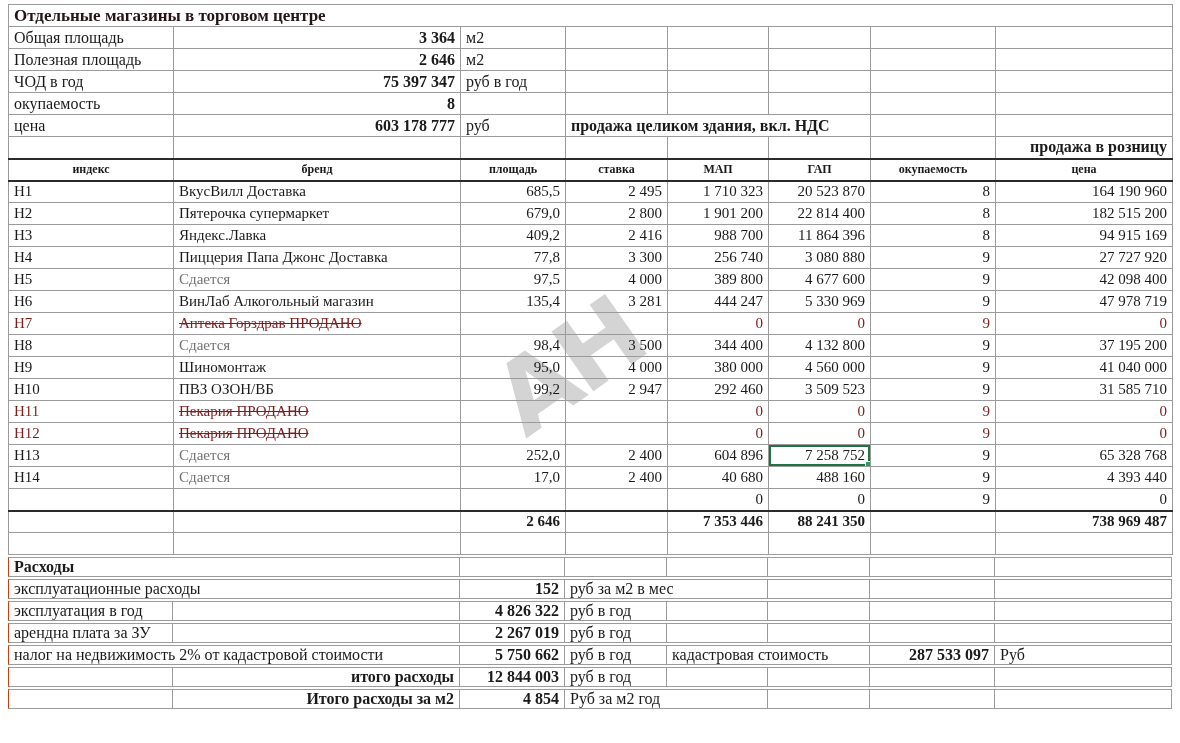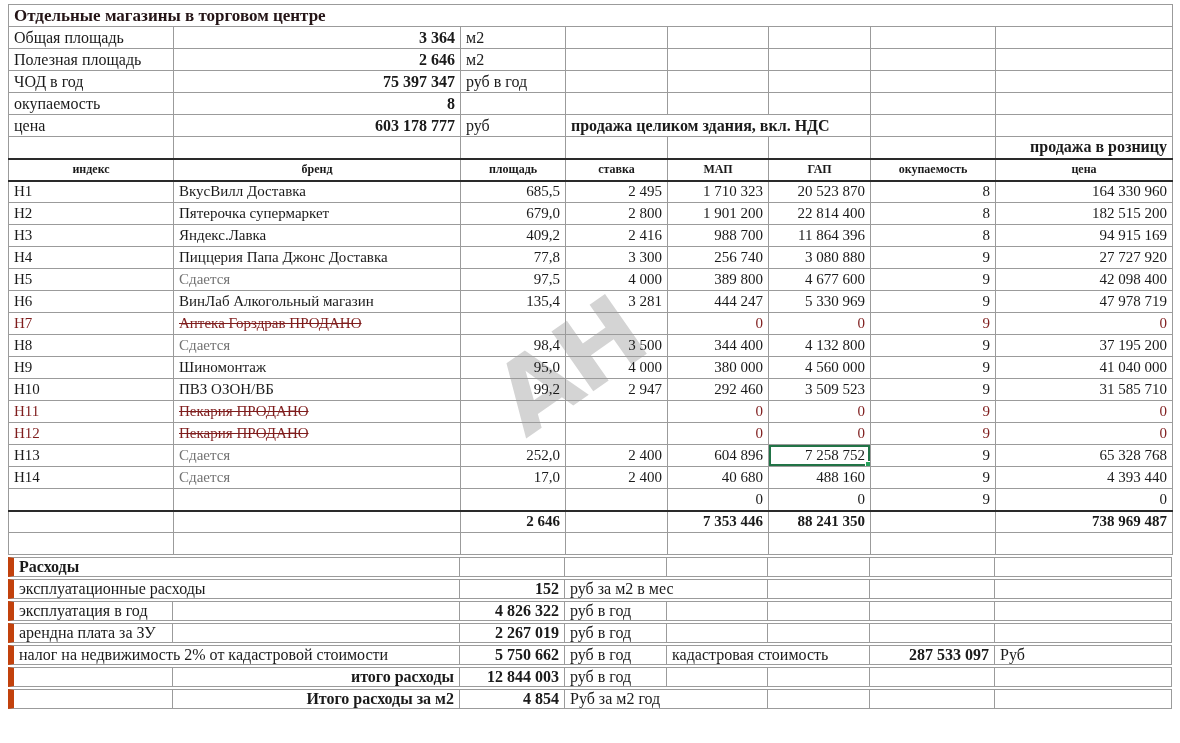--- a/index.html
+++ b/index.html
@@ -21,21 +21,21 @@
   .fs16{font-size:16px;}
   .blue{color:#737373;}
   .red{color:#7f1d1d;}
   .strike{text-decoration:line-through;}
   tr.totals td{border-top:2px solid #2a2a2a;}
   td.sel{box-shadow:inset 0 0 0 2px #217346;position:relative;}
   .handle{position:absolute;right:-4px;bottom:-4px;width:7px;height:7px;background:#27A25C;
           border:1px solid #fff;z-index:3;}
   table.expenses{border-collapse:separate;border-spacing:0 2px;margin-top:0;}
   table.expenses td{border:1px solid #9b9b9b;border-left:none;height:19px;}
-  table.expenses td.fl{border-left:6px solid #c2410c;}
+  table.expenses td.fl{border-left:1px solid #c2410c;}
 </style>
 </head>
 <body>
 
 <div class="sheet">
   <div class="watermark">АН</div>
 
   <table class="grid">
     <colgroup>
       <col style="width:165px">
@@ -120,21 +120,21 @@
           <td>цена</td>
         </tr>
         <tr>
           <td>H1</td>
           <td>ВкусВилл Доставка</td>
           <td class="num">685,5</td>
           <td class="num">2 495</td>
           <td class="num">1 710 323</td>
           <td class="num">20 523 870</td>
           <td class="num">8</td>
-          <td class="num">164 330 960</td>
+          <td class="num">164 190 960</td>
         </tr>
         <tr>
           <td>H2</td>
           <td>Пятерочка супермаркет</td>
           <td class="num">679,0</td>
           <td class="num">2 800</td>
           <td class="num">1 901 200</td>
           <td class="num">22 814 400</td>
           <td class="num">8</td>
           <td class="num">182 515 200</td>

